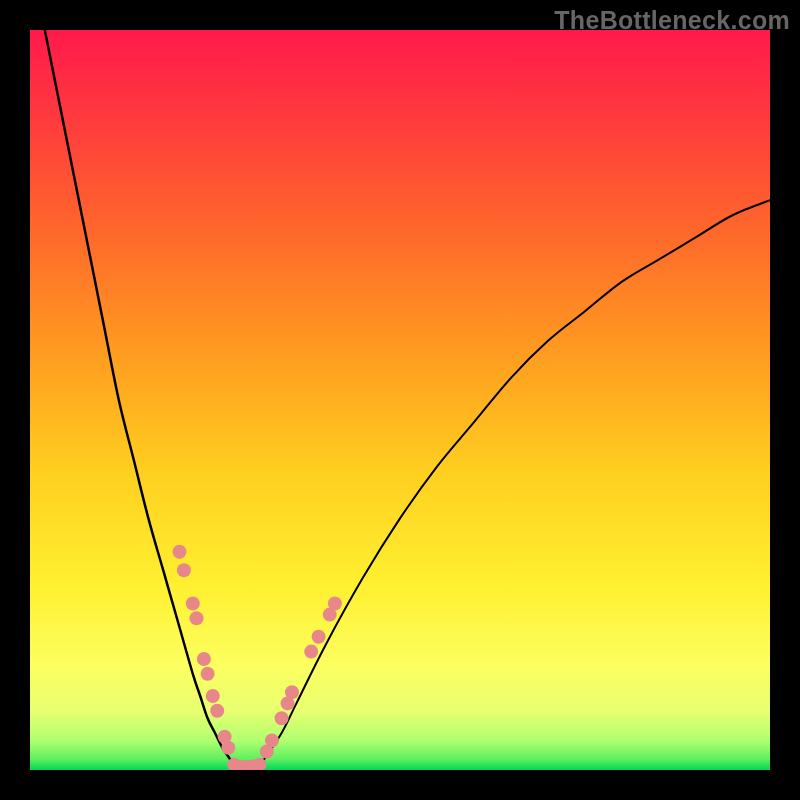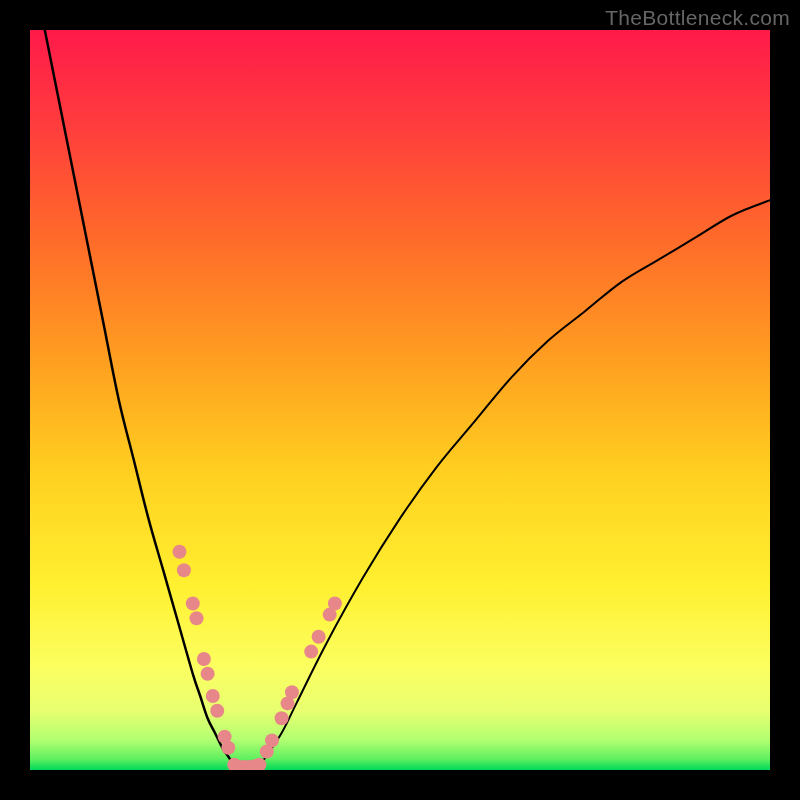--- a/index.html
+++ b/index.html
@@ -21,22 +21,22 @@
     left: 0;
     width: 740px;
     height: 740px;
   }
   
   .watermark {
     position: absolute;
     top: 6px;
     right: 10px;
     color: #666;
-    font-size: 21px;
-    font-weight: 400;
+    font-size: 25px;
+    font-weight: 700;
     letter-spacing: 0.3px;
   }
   
   svg { display: block; }
 </style>
 </head>
 <body>
 
 <div class="watermark">TheBottleneck.com</div>
 

